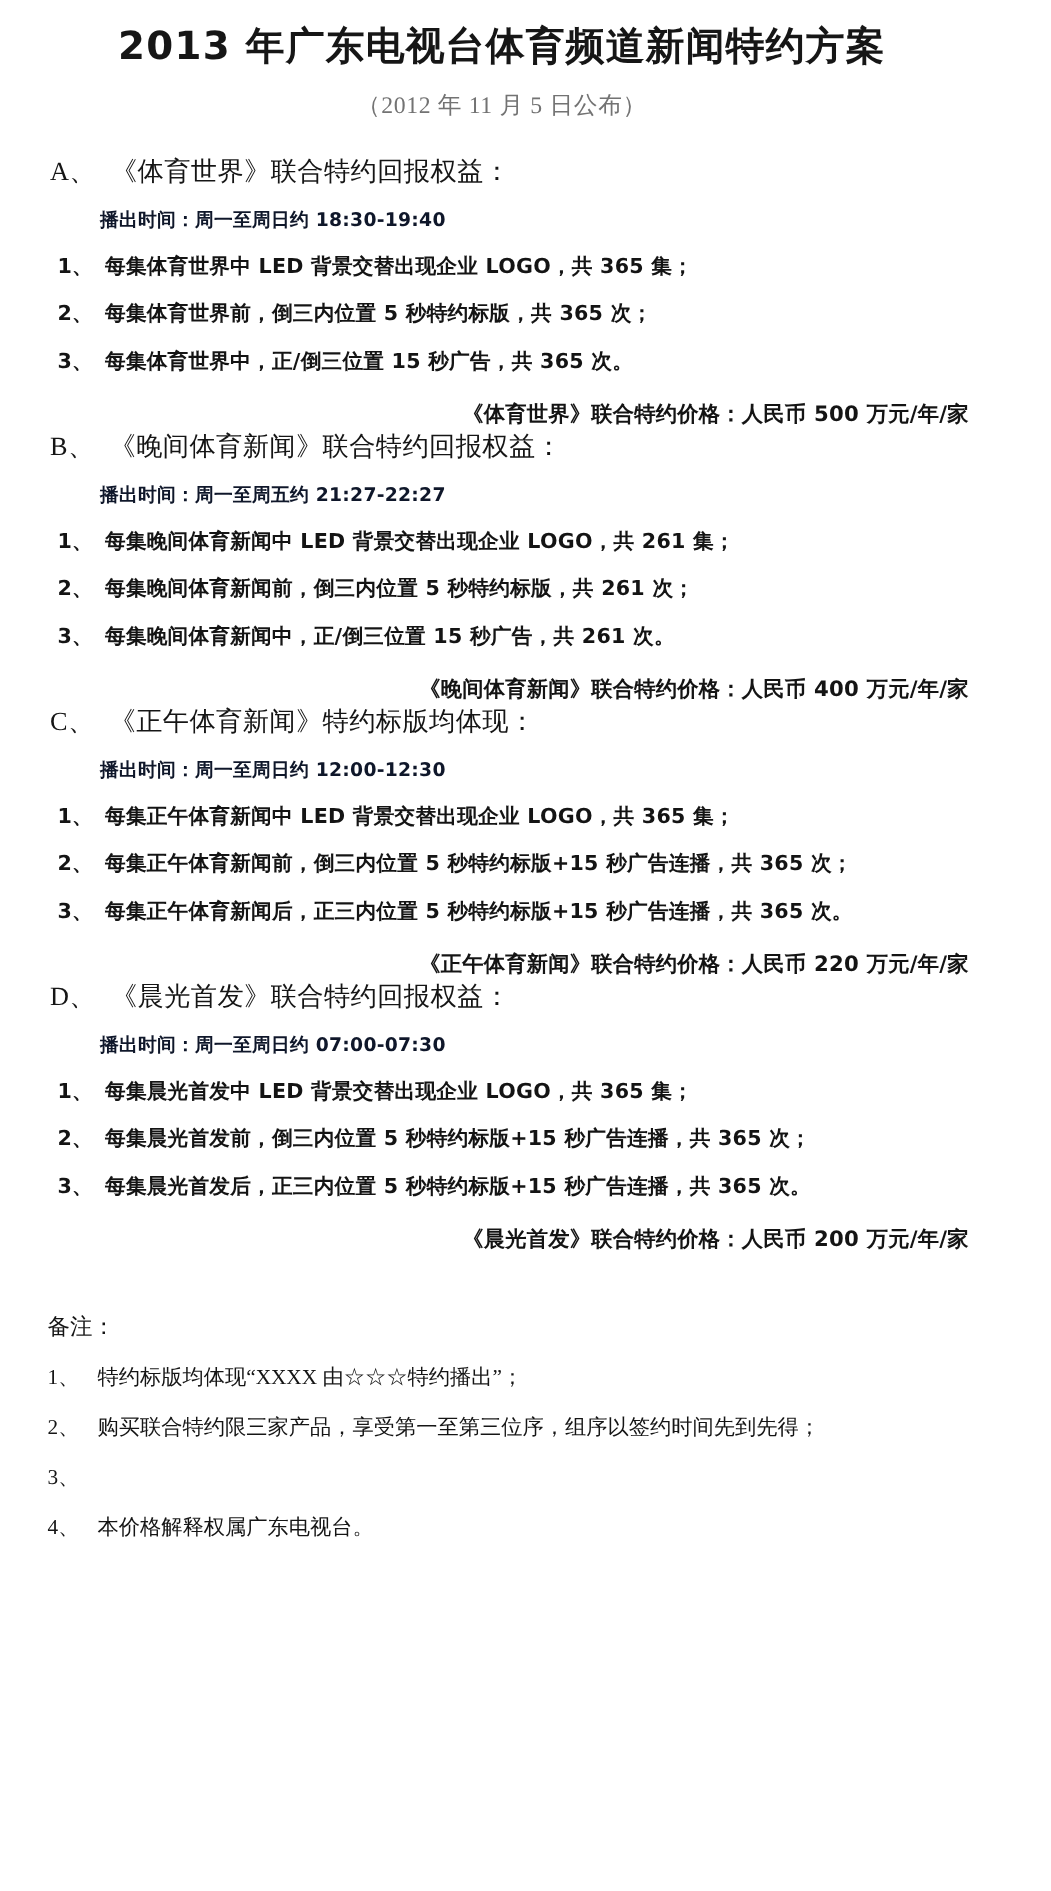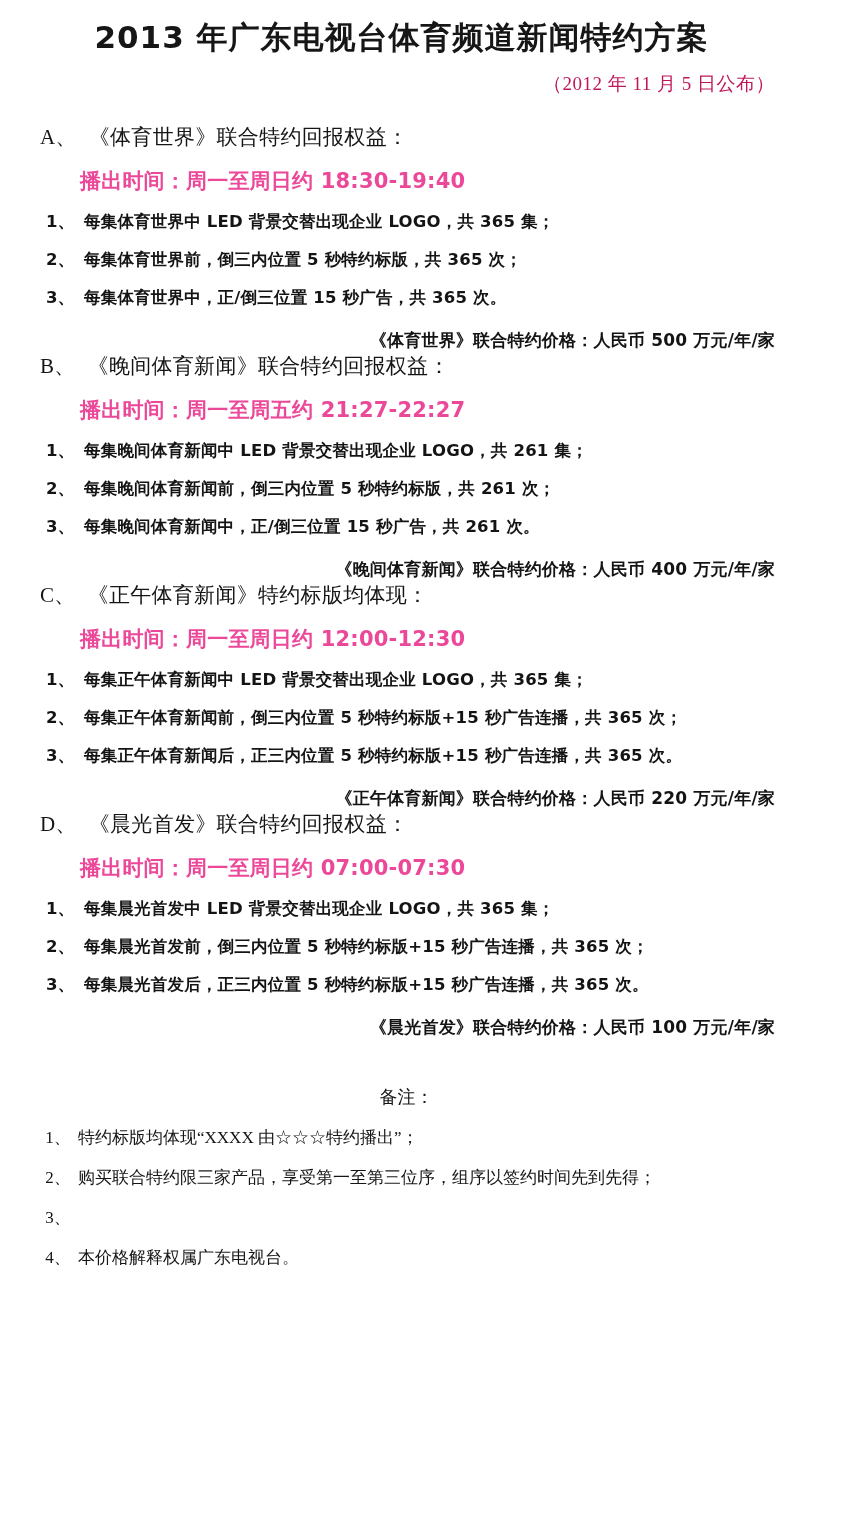--- a/index.html
+++ b/index.html
@@ -27,47 +27,47 @@
     text-align: center;
     font-family: "DejaVu Sans", sans-serif;
     font-weight: bold;
     font-size: 31px;
     letter-spacing: 1px;
     color: #161616;
     margin: 10px 0 0 0;
     line-height: 1.25;
   }
   .doc-subtitle {
-    text-align: right;
+    text-align: center;
     font-family: "Liberation Serif", serif;
     font-size: 19px;
-    color: #be185d;
+    color: #737373;
     margin: 14px 0 0 0;
     letter-spacing: 0.5px;
   }
   
   .section {
   }
   .section.first { margin-top: 26px; }
 
   .sec-heading {
     font-family: "Liberation Serif", serif;
     font-size: 21px;
     color: #151515;
     margin-left: 12px;
     letter-spacing: 0.3px;
     white-space: nowrap;
   }
   .sec-heading .lbl { margin-right: 12px; }
 
   .sec-time {
     font-family: "DejaVu Sans", sans-serif;
-    font-size: 21px;
-    font-weight: bold;
-    color: #ec4899;
+    font-size: 15px;
+    font-weight: bold;
+    color: #0f172a;
     margin: 16px 0 0 52px;
     letter-spacing: 0.2px;
     white-space: nowrap;
   }
   .item {
     font-family: "DejaVu Sans", sans-serif;
     font-size: 16.5px;
     font-weight: bold;
     color: #141414;
     margin: 16px 0 0 18px;
@@ -86,21 +86,20 @@
     color: #141414;
     margin: 20px 0 0 0;
     text-align: right;
     padding-left: 30px;
     letter-spacing: 0.2px;
     white-space: nowrap;
   }
   
   .notes {
     margin-top: 46px;
-    text-align: center;
   }
   .notes-title {
     font-family: "Liberation Serif", serif;
     font-size: 18px;
     color: #151515;
     margin-left: 10px;
   }
   .note {
     font-family: "Liberation Serif", serif;
     font-size: 17px;
@@ -192,21 +191,21 @@
       <span>每集晨光首发中 LED 背景交替出现企业 LOGO，共 365 集；</span>
     </div>
     <div class="item">
       <span class="num">2、</span>
       <span>每集晨光首发前，倒三内位置 5 秒特约标版+15 秒广告连播，共 365 次；</span>
     </div>
     <div class="item">
       <span class="num">3、</span>
       <span>每集晨光首发后，正三内位置 5 秒特约标版+15 秒广告连播，共 365 次。</span>
     </div>
-    <div class="sec-price">《晨光首发》联合特约价格：人民币 100 万元/年/家</div>
+    <div class="sec-price">《晨光首发》联合特约价格：人民币 200 万元/年/家</div>
   </div>
 
   <div class="notes">
     <div class="notes-title">备注：</div>
     <div class="note">
       <span class="num">1、</span>
       <span>特约标版均体现“XXXX 由☆☆☆特约播出”；</span>
     </div>
     <div class="note">
       <span class="num">2、</span>

